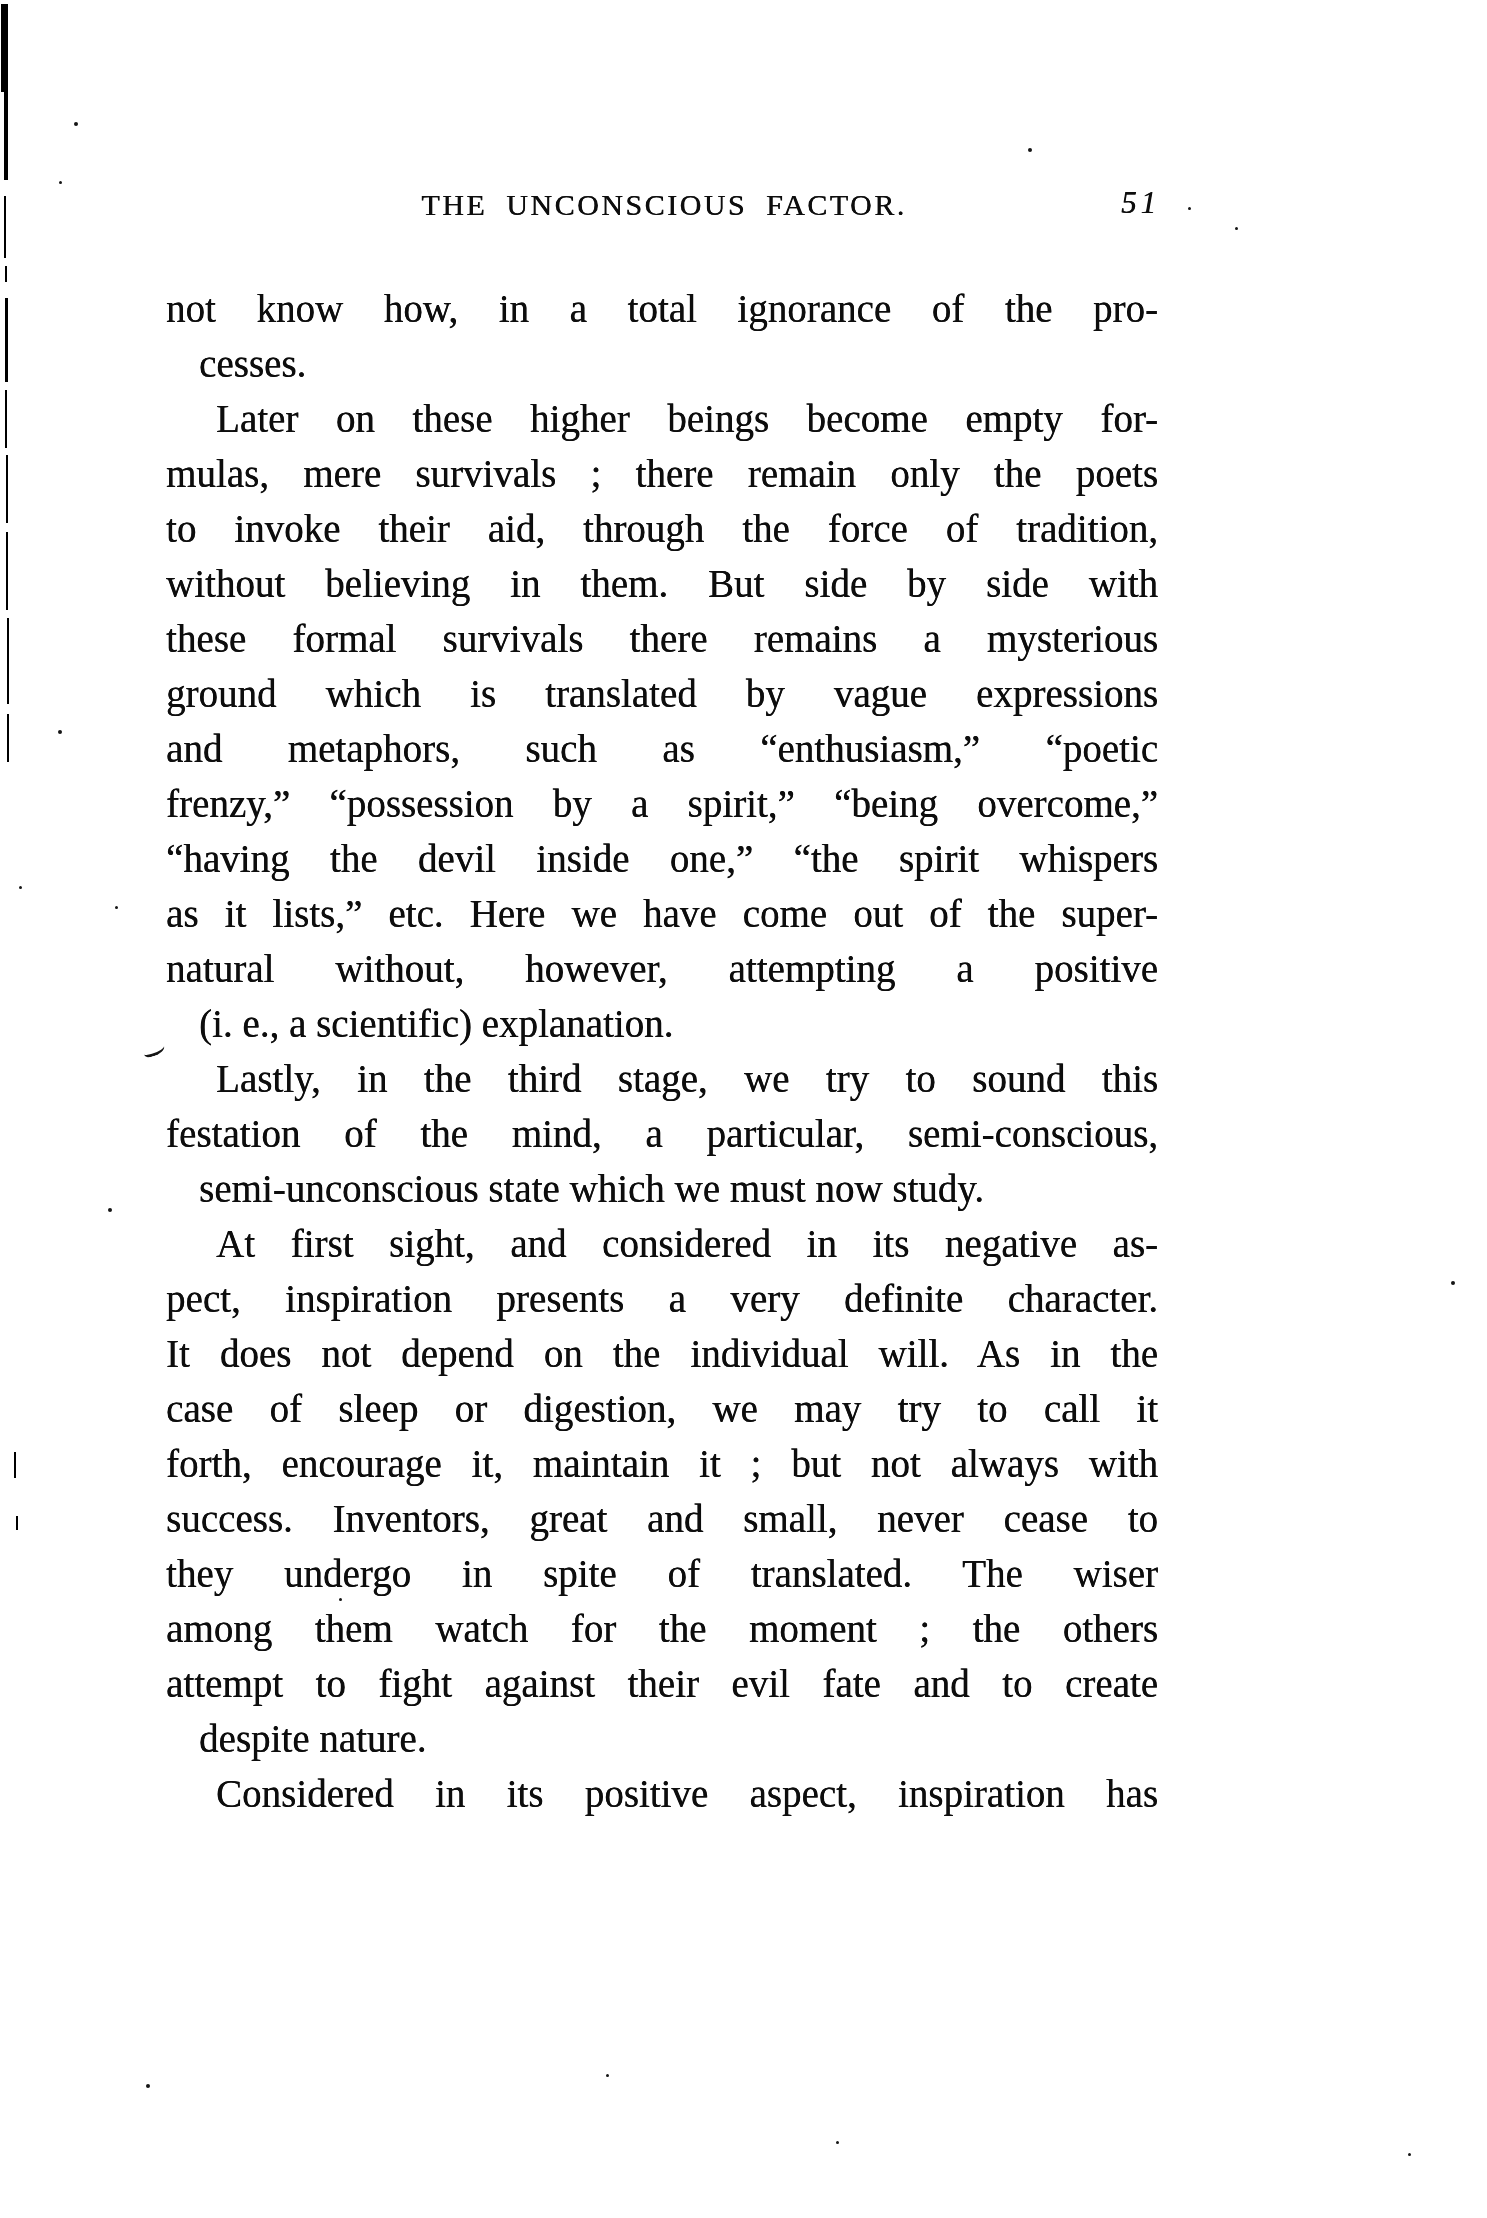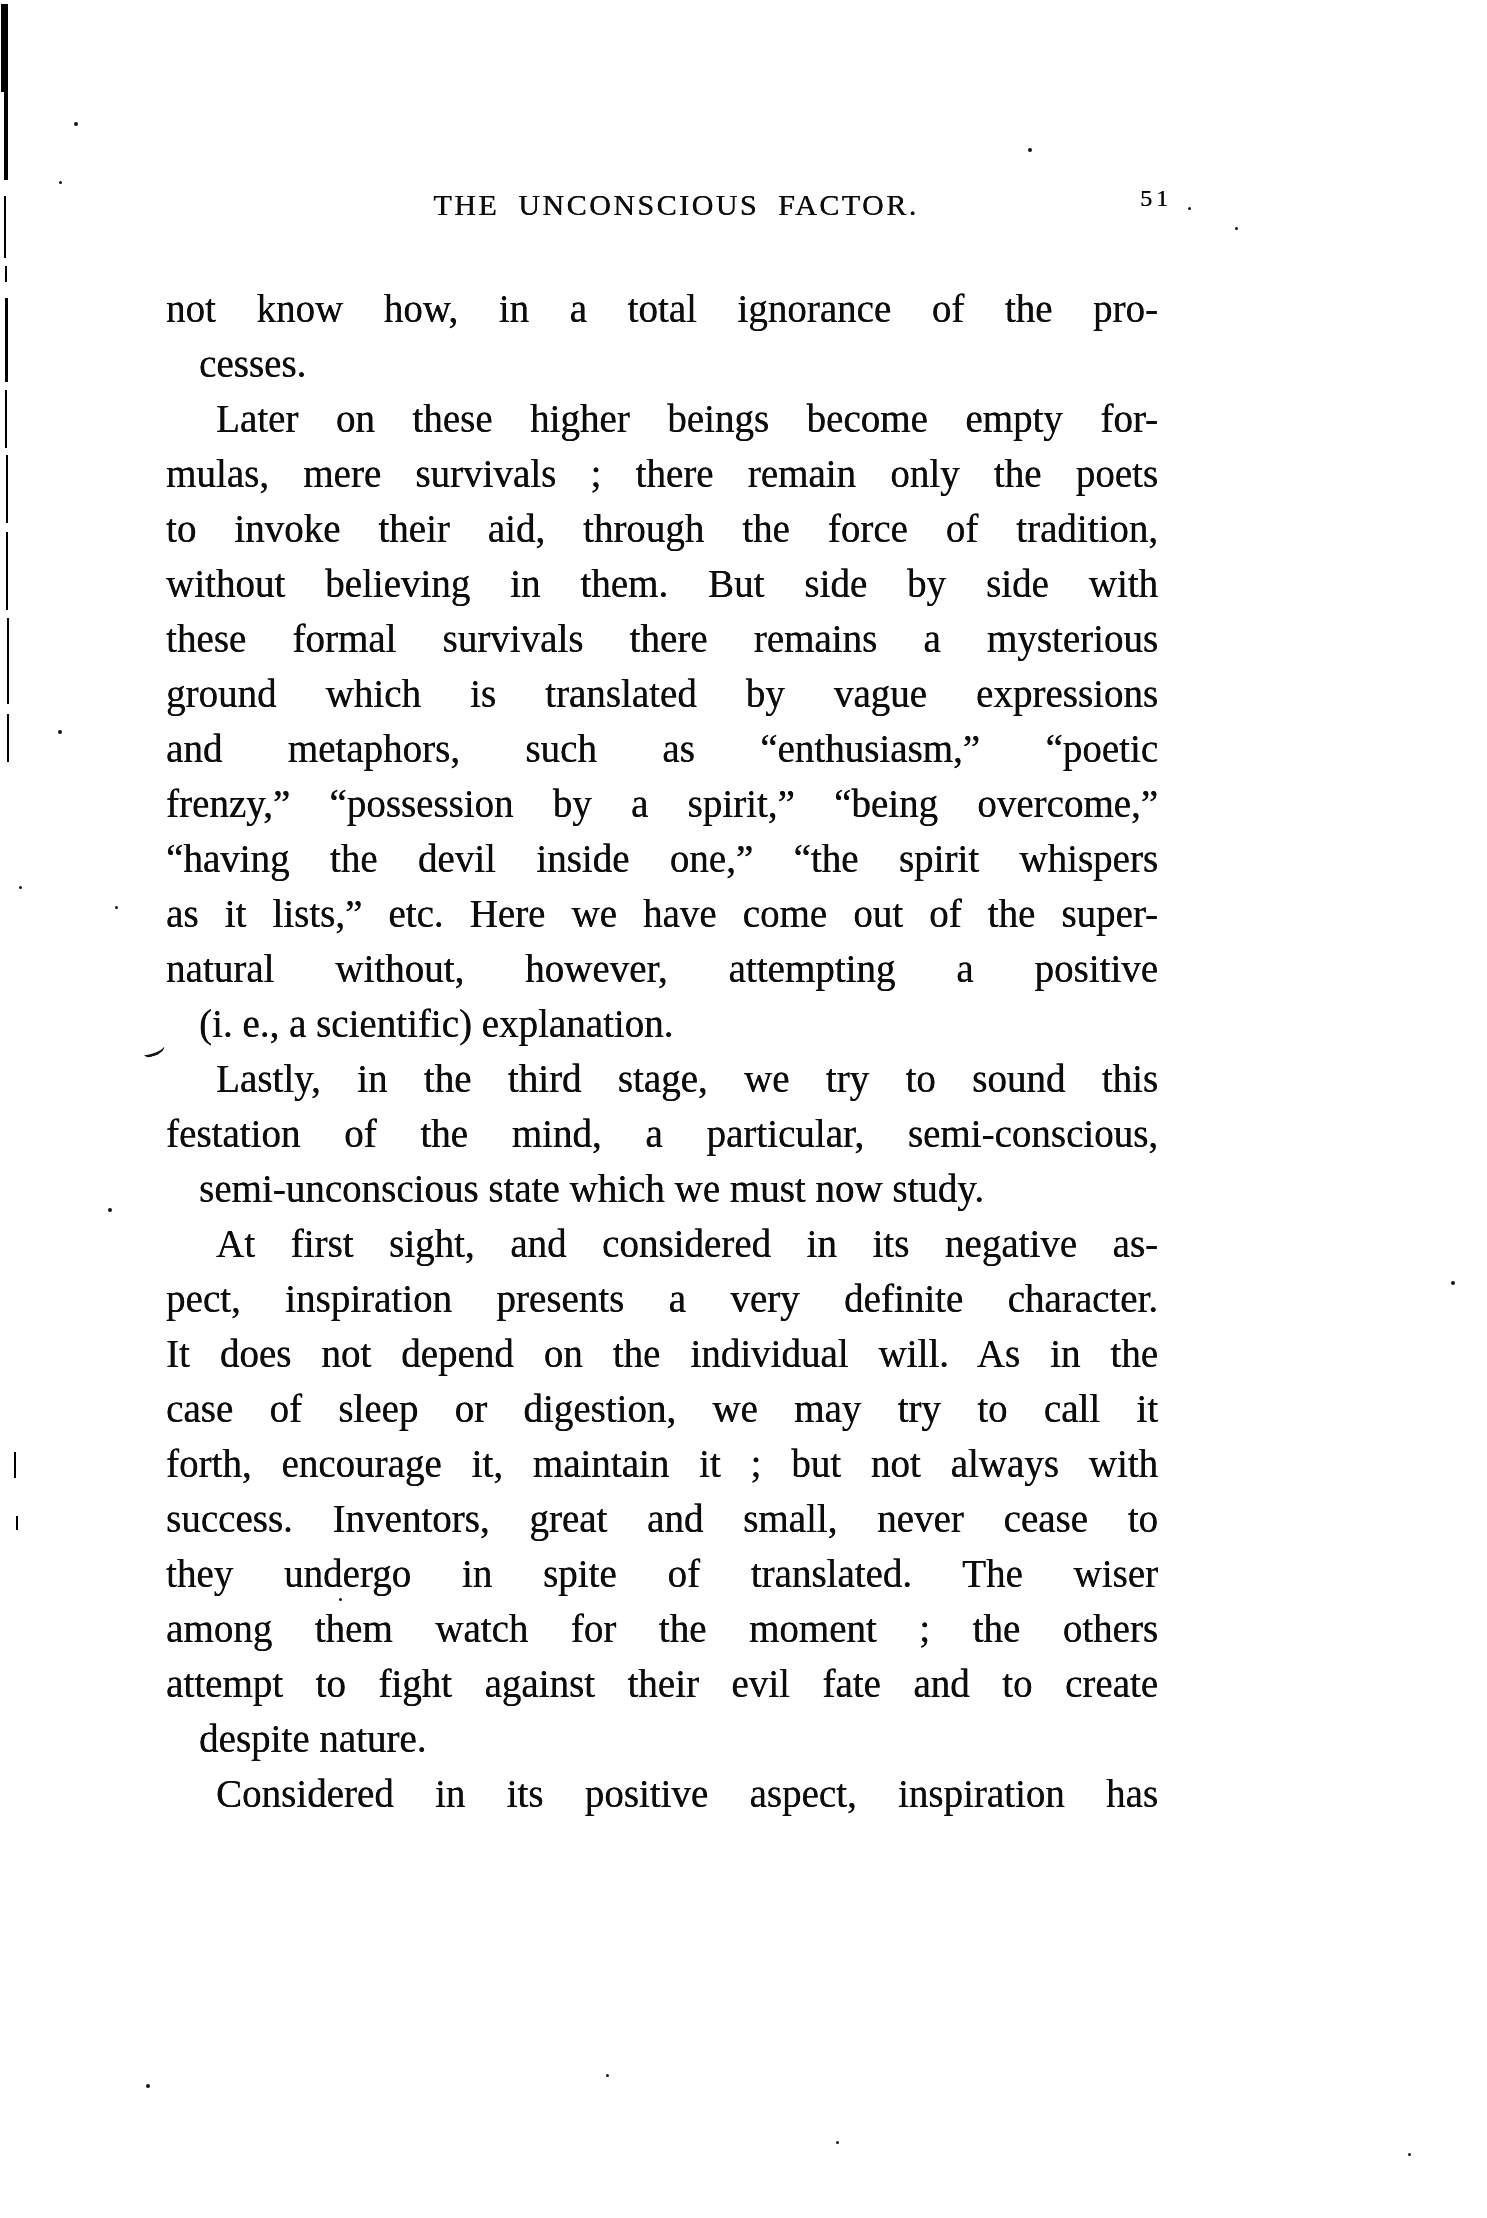--- a/index.html
+++ b/index.html
@@ -5,28 +5,28 @@
   html,body{margin:0;padding:0;background:#ffffff;}
   .page{
     position:relative;
     width:1487px;height:2218px;
     background:#ffffff;
     color:#0d0d0d;
     font-family:"Liberation Serif", serif;
     overflow:hidden;
   }
   .running-header{
-    position:absolute;left:180px;top:188px;width:992px;height:42px;
+    position:absolute;left:168px;top:188px;width:992px;height:42px;
     font-size:30px;letter-spacing:2.5px;word-spacing:9px;
     text-shadow:0.4px 0 currentColor;
   }
   .running-header .title{display:block;text-align:center;}
   .running-header .pagenum{
     position:absolute;right:0;top:-3px;
-    font-size:24px;letter-spacing:4px;word-spacing:normal;
+    font-size:31px;letter-spacing:4px;word-spacing:normal;font-style:italic;
   }
   .textblock{
     position:absolute;left:166px;top:281px;width:992px;
     font-size:39px;line-height:55px;
     text-shadow:0.35px 0 currentColor;
   }
   .tl{height:55px;text-align:justify;text-align-last:justify;}
   .tl.end{text-align-last:left;margin-left:33px;}
   .tl.indent{text-indent:50px;}
   .seg{position:absolute;background:#000;}

